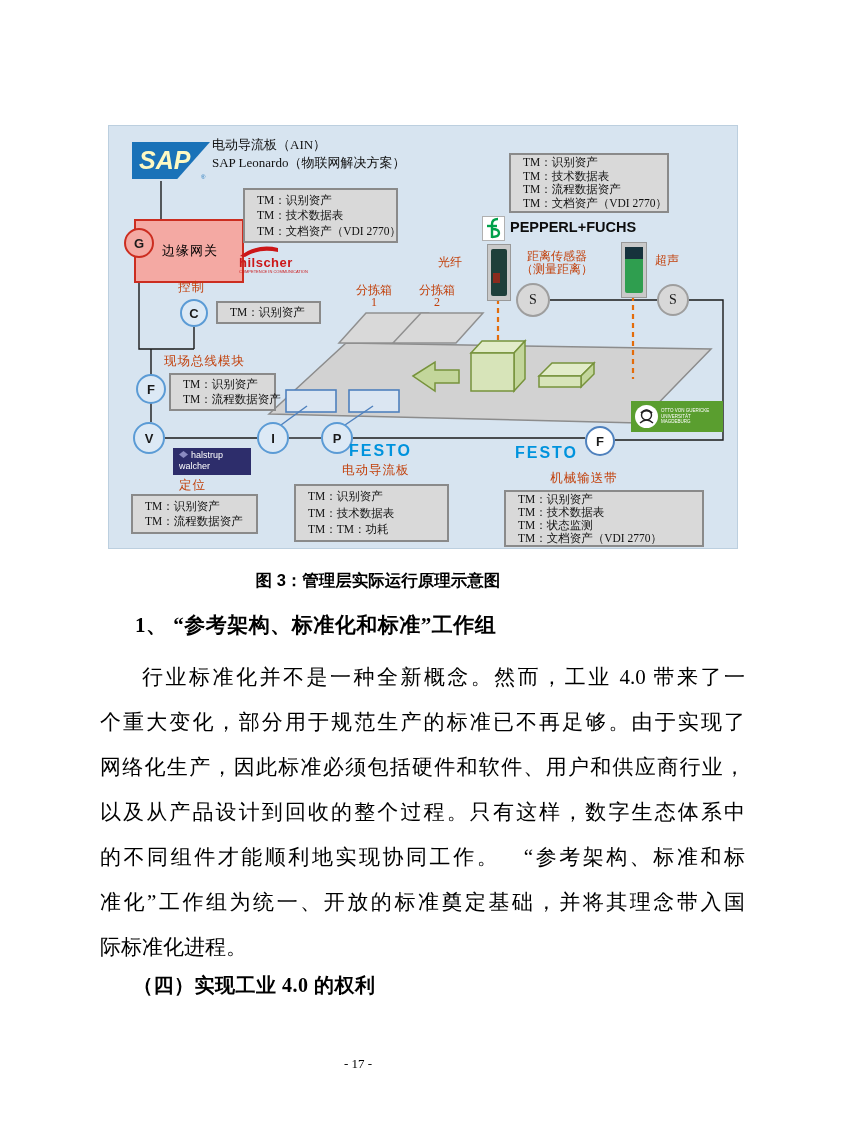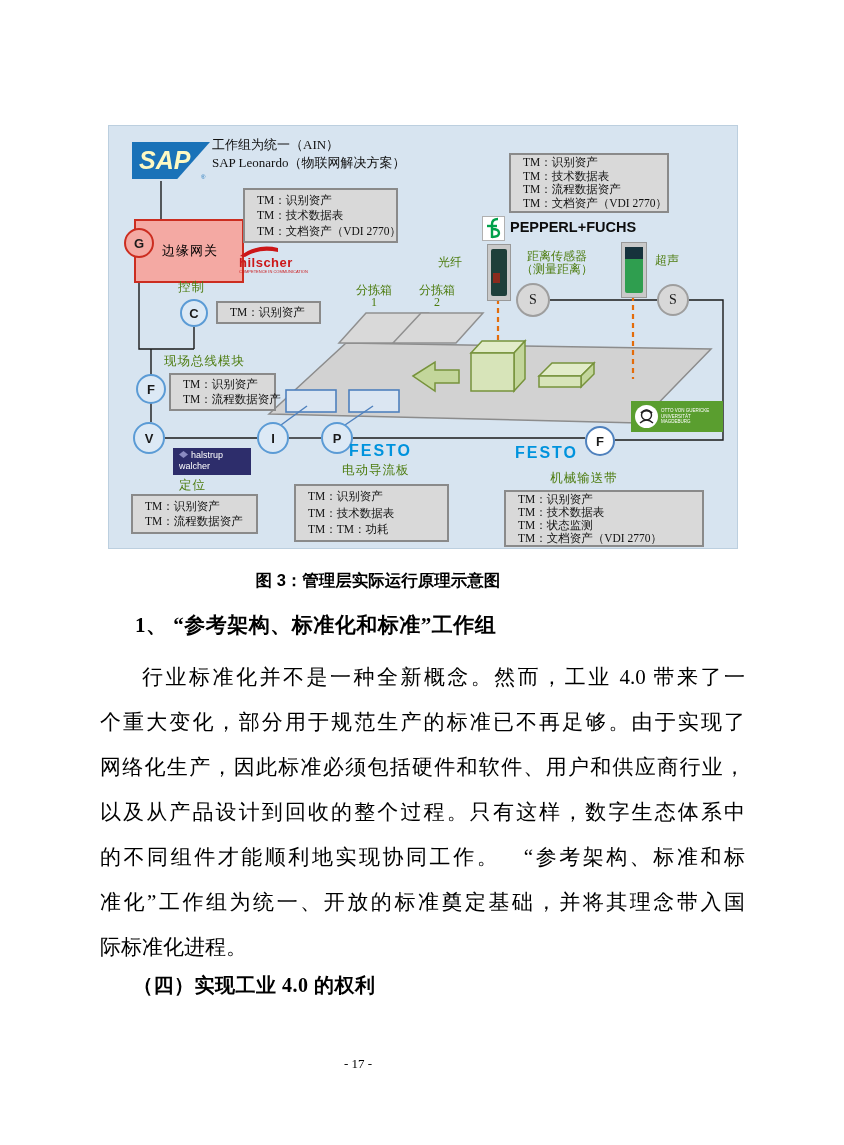--- a/index.html
+++ b/index.html
@@ -15,21 +15,21 @@
         background:#dce9f5;border:2px solid #5b9bd5;color:#1a1a1a;
         font-family:"Liberation Sans",sans-serif;font-weight:bold;font-size:13px;box-sizing:border-box;}
   .node.gray{background:#d8d8d8;border:2px solid #9e9e9e;font-weight:normal;
              font-family:"Liberation Serif",serif;font-size:14px;}
   .node.red{background:#f4a9a3;border:2px solid #cc2d20;}
   .node.white{background:#ffffff;border:2px solid #4f81bd;}
 
   .tmbox{position:absolute;background:#d9d9d9;border:2px solid #8a8a8a;box-sizing:border-box;
          display:flex;flex-direction:column;justify-content:space-evenly;
          padding:1px 12px;font-size:11.5px;line-height:13px;color:#111;white-space:nowrap;}
-  .lbl{position:absolute;font-size:12.5px;color:#4d7c0f;white-space:nowrap;letter-spacing:1px;}
+  .lbl{position:absolute;font-size:12.5px;color:#c2410c;white-space:nowrap;letter-spacing:1px;}
   .lbl.small{font-size:12px;letter-spacing:0;}
   .lbl.center{text-align:center;letter-spacing:0;}
 
   
   #gateway-box{position:absolute;left:25px;top:93px;width:110px;height:64px;
                background:#f4a9a3;border:2px solid #cc2d20;box-sizing:border-box;
                display:flex;align-items:center;padding-left:26px;font-size:13px;letter-spacing:1px;text-align:center;}
 
   
   #sap-logo{position:absolute;left:23px;top:16px;width:78px;height:37px;background:#1a72b8;
@@ -122,21 +122,21 @@
     </g>
 
     <g stroke="#e36c0a" stroke-width="2.2" stroke-dasharray="5 4" fill="none">
       <path d="M389,173 V216"></path>
       <path d="M524,170 V253"></path>
     </g>
   </svg>
 
   <div id="sap-logo">SAP</div>
   <div id="sap-reg">®</div>
-  <div class="fig-title" style="top:10px;">工作组为统一（AIN）</div>
+  <div class="fig-title" style="top:10px;">电动导流板（AIN）</div>
   <div class="fig-title" style="top:28px;">SAP Leonardo（物联网解决方案）</div>
 
   <div id="gateway-box">
     <span>边缘网关</span>
   </div>
   <div class="node red" style="left:15px;top:102px;width:30px;height:30px;">
     <span>G</span>
   </div>
 
   <div id="hilscher">

